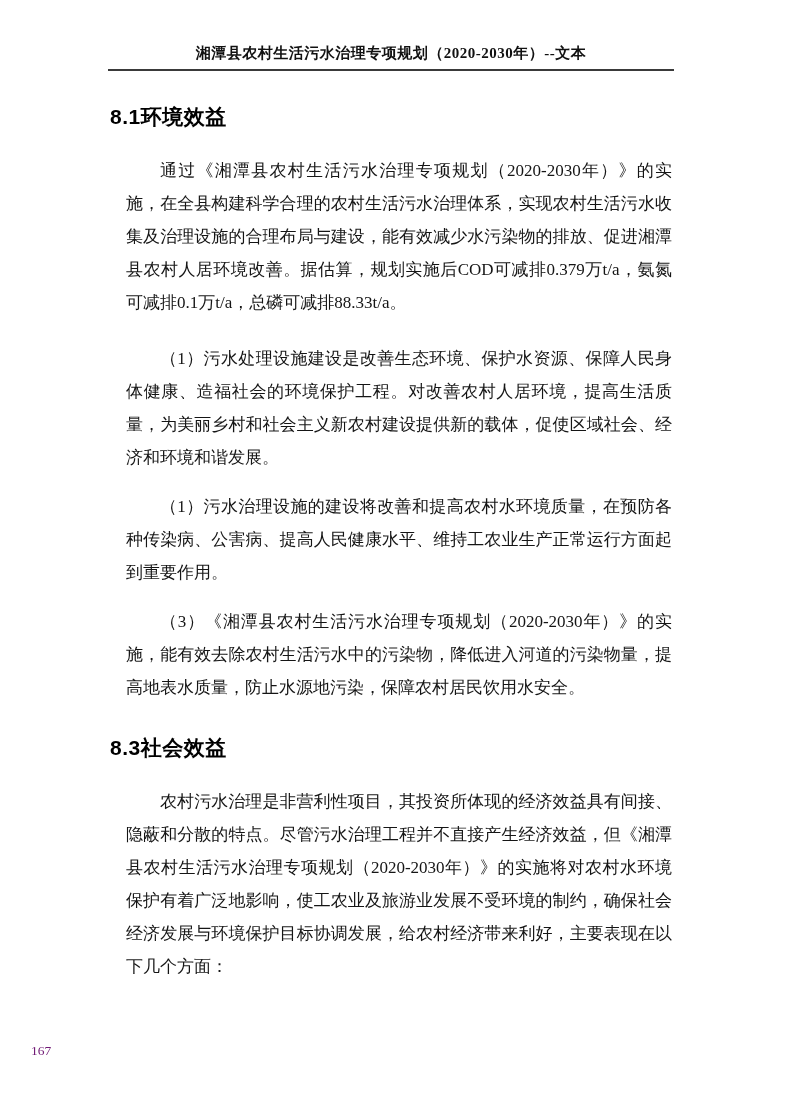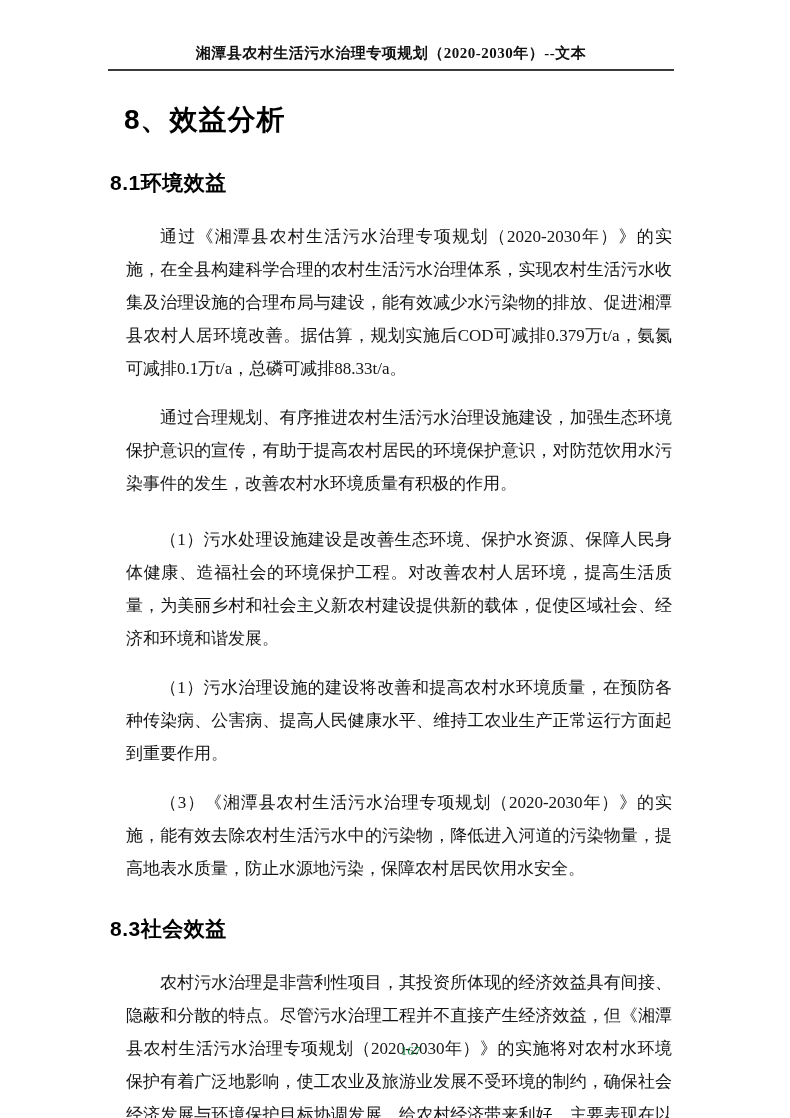--- a/index.html
+++ b/index.html
@@ -60,40 +60,37 @@
     color: #151515;
   }
   .para.first-after-heading {
     margin-top: 23px;
   }
   .page-number {
     position: absolute;
     left: 0;
     right: 0;
     top: 1043px;
-    text-align: center;
     font-size: 13.5px;
-    color: #15803d;
+    color: #701a75;
     margin-left: 31px;
   }
 </style>
 </head>
 <body>
 
 <div class="page">
 
   <div class="running-header">湘潭县农村生活污水治理专项规划（2020-2030年）--文本</div>
 
   <div class="content">
 
-    <h1 class="doc-title">8、效益分析</h1>
 
     <h2 class="section-heading">8.1环境效益</h2>
     <p class="para first-after-heading">通过《湘潭县农村生活污水治理专项规划（2020-2030年）》的实施，在全县构建科学合理的农村生活污水治理体系，实现农村生活污水收集及治理设施的合理布局与建设，能有效减少水污染物的排放、促进湘潭县农村人居环境改善。据估算，规划实施后COD可减排0.379万t/a，氨氮可减排0.1万t/a，总磷可减排88.33t/a。</p>
-    <p class="para">通过合理规划、有序推进农村生活污水治理设施建设，加强生态环境保护意识的宣传，有助于提高农村居民的环境保护意识，对防范饮用水污染事件的发生，改善农村水环境质量有积极的作用。</p>
 
     <p class="para first-after-heading">（1）污水处理设施建设是改善生态环境、保护水资源、保障人民身体健康、造福社会的环境保护工程。对改善农村人居环境，提高生活质量，为美丽乡村和社会主义新农村建设提供新的载体，促使区域社会、经济和环境和谐发展。</p>
     <p class="para">（1）污水治理设施的建设将改善和提高农村水环境质量，在预防各种传染病、公害病、提高人民健康水平、维持工农业生产正常运行方面起到重要作用。</p>
     <p class="para">（3）《湘潭县农村生活污水治理专项规划（2020-2030年）》的实施，能有效去除农村生活污水中的污染物，降低进入河道的污染物量，提高地表水质量，防止水源地污染，保障农村居民饮用水安全。</p>
 
     <h2 class="section-heading">8.3社会效益</h2>
     <p class="para first-after-heading">农村污水治理是非营利性项目，其投资所体现的经济效益具有间接、隐蔽和分散的特点。尽管污水治理工程并不直接产生经济效益，但《湘潭县农村生活污水治理专项规划（2020-2030年）》的实施将对农村水环境保护有着广泛地影响，使工农业及旅游业发展不受环境的制约，确保社会经济发展与环境保护目标协调发展，给农村经济带来利好，主要表现在以下几个方面：</p>
 
   </div>
 

